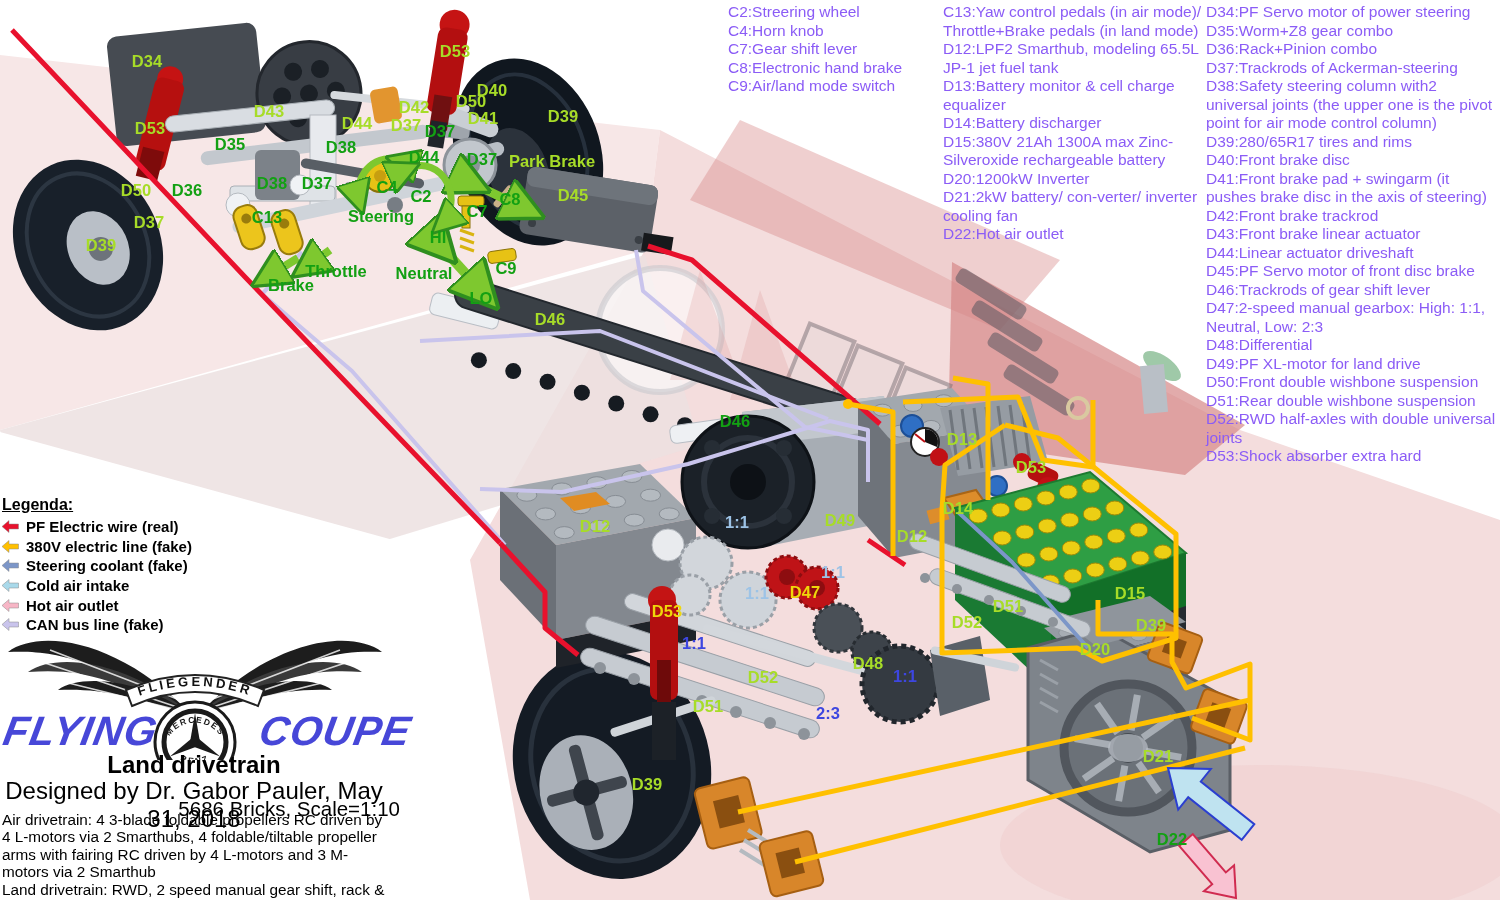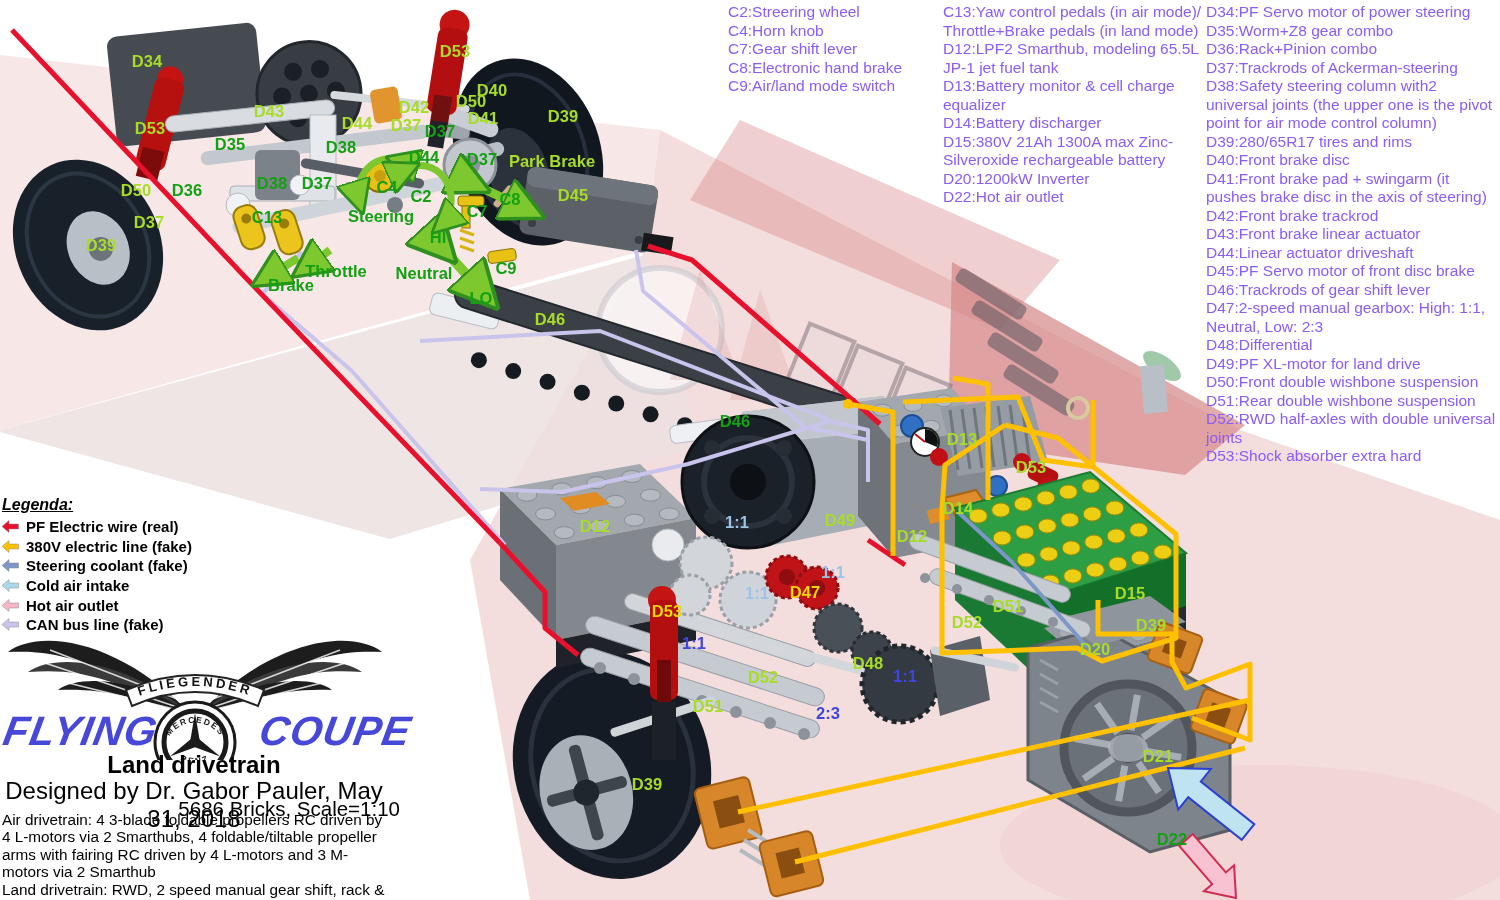--- a/index.html
+++ b/index.html
@@ -6,21 +6,21 @@
   #stage{position:relative;width:1500px;height:900px;overflow:hidden;background:#fff;
          font-family:"Liberation Sans",sans-serif;}
   #scene{position:absolute;left:0;top:0;}
   .txt{position:absolute;color:#000;}
   .parts-col{line-height:18.5px;}
   .part-entry{font-size:15.5px;line-height:18.5px;color:#8b5cf6;}
   #parts-col1{left:728px;top:3px;width:212px;}
   #parts-col2{left:943px;top:3px;width:264px;}
   #parts-col3{left:1206px;top:3px;width:294px;}
   #legend{left:2px;top:496px;width:230px;}
-  #legend-title{font-size:16px;font-weight:bold;text-decoration:underline;margin-bottom:3px;font-style:italic;}
+  #legend-title{font-size:16px;font-weight:bold;text-decoration:underline;margin-bottom:3px;}
   .legend-row{display:flex;align-items:center;gap:7px;font-size:15px;font-weight:bold;height:19.6px;}
   #brand-flying,#brand-coupe{top:708px;font-style:italic;font-weight:900;font-size:41px;
       color:#4747d8;letter-spacing:1px;transform:skewX(-10deg);}
   #brand-flying{left:4px;}
   #brand-coupe{left:260px;}
   #brand-sub{left:0;top:751px;width:388px;text-align:center;font-weight:bold;font-size:24px;}
   #brand-designed{left:0;top:777px;width:388px;text-align:center;font-size:24px;}
   #brand-bricks{left:12px;top:797px;width:388px;text-align:right;font-size:20.5px;}
   #footer-text{left:2px;top:811px;width:384px;font-size:15.3px;line-height:17.4px;}
   .u{}
@@ -502,20 +502,21 @@
       <div class="part-entry">C8:Electronic hand brake</div>
       <div class="part-entry">C9:Air/land mode switch</div>
     </div>
 <div class="txt parts-col" id="parts-col2">
       <div class="part-entry">C13:Yaw control pedals (in air mode)/ Throttle+Brake pedals (in land mode)</div>
       <div class="part-entry">D12:LPF2 Smarthub, modeling 65.5L JP-1 jet fuel tank</div>
       <div class="part-entry">D13:Battery monitor &amp; cell charge equalizer</div>
       <div class="part-entry">D14:Battery discharger</div>
       <div class="part-entry">D15:380V 21Ah 1300A max Zinc-Silveroxide rechargeable battery</div>
       <div class="part-entry">D20:1200kW Inverter</div>
+      <div class="part-entry">D21:2kW battery/ con-verter/ inverter cooling fan</div>
       <div class="part-entry">D22:Hot air outlet</div>
     </div>
 <div class="txt parts-col" id="parts-col3">
       <div class="part-entry">D34:PF Servo motor of power steering</div>
       <div class="part-entry">D35:Worm+Z8 gear combo</div>
       <div class="part-entry">D36:Rack+Pinion combo</div>
       <div class="part-entry">D37:Trackrods of Ackerman-steering</div>
       <div class="part-entry">D38:Safety steering column with2 universal joints (the upper one is the pivot point for air mode control column)</div>
       <div class="part-entry">D39:280/65R17 tires and rims</div>
       <div class="part-entry">D40:Front brake disc</div>

